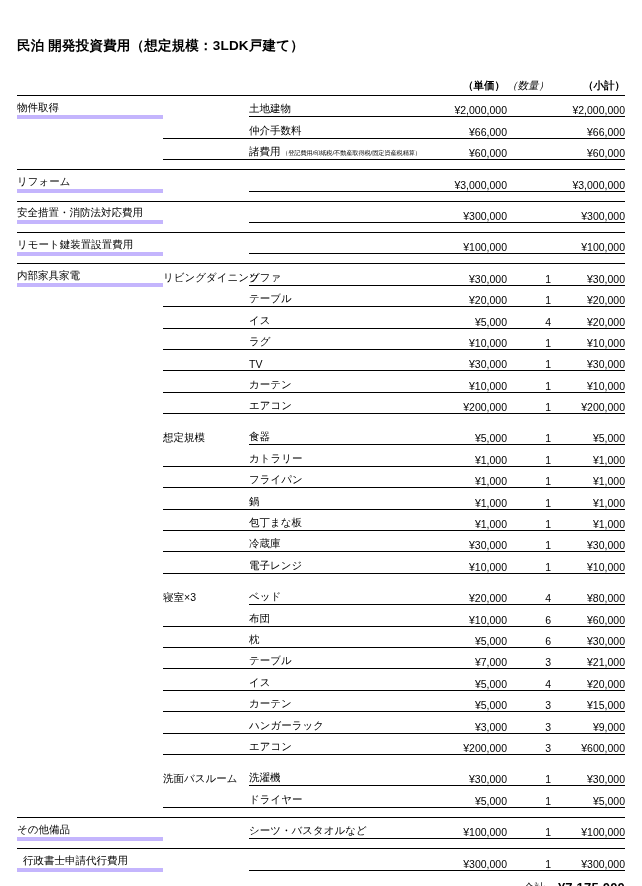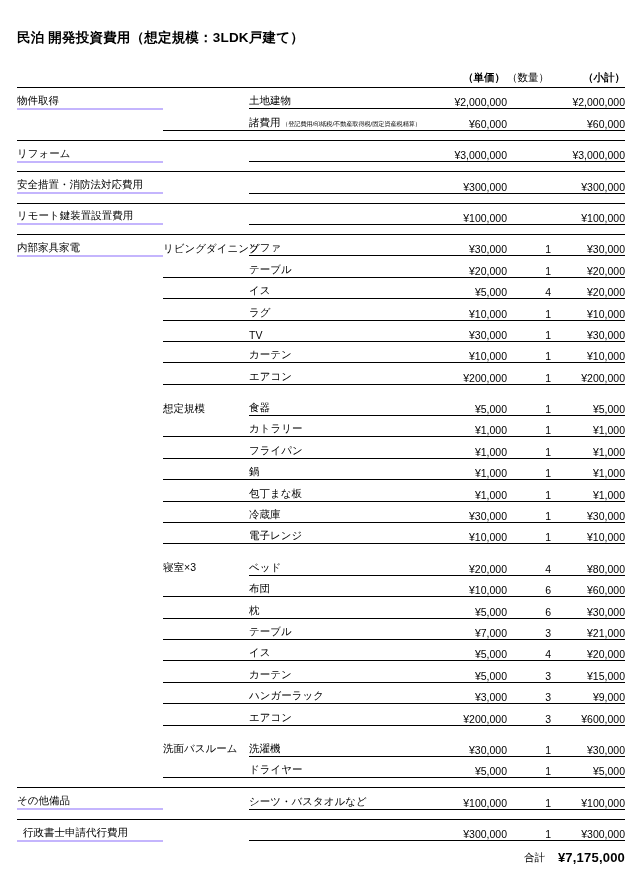--- a/index.html
+++ b/index.html
@@ -13,21 +13,21 @@
     font-family: "Liberation Sans", "DejaVu Sans", sans-serif;
     color: #000000;
     position: relative;
     overflow: hidden;
   }
   .page {
     position: relative;
     width: 584px;
     height: 886px;
     box-sizing: border-box;
-    padding: 0 17px;
+    padding: 8px 17px;
   }
   .doc-title {
     font-size: 13.5px;
     font-weight: 600;
     letter-spacing: 0.2px;
     padding-top: 29px;
     padding-left: 0px;
     color: #000;
   }
 
@@ -52,21 +52,21 @@
 
   
   tr.hdr td {
     height: 24px;
     font-size: 10.5px;
     text-align: right;
     padding-bottom: 2px;
     color: #000;
   }
   tr.hdr td.h-unit { padding-right: 2px; font-weight: bold; }
-  tr.hdr td.h-qty  { padding-right: 2px; }
+  tr.hdr td.h-qty  { padding-right: 2px; font-style: italic; }
   tr.hdr td.h-sum  { padding-right: 0px; font-weight: bold; }
 
   
   td.cat {
     font-size: 10.5px;
     padding-bottom: 3px;
     white-space: nowrap;
   }
   td.cat .indent { display: inline-block; padding-left: 6px; }
   td.sub {
@@ -109,21 +109,21 @@
   
   tr.r { height: 21.4px; }
   tr.r-gap { height: 10px; }
 
   
   
   .rule-item { border-bottom: 1px solid #000; }
   
   .rule-top  { border-top: 1px solid #000; }
   
-  .rule-cat-heavy { border-bottom: 2px solid #c4b5fd; }
+  .rule-cat-heavy { border-bottom: 4px solid #c4b5fd; }
 
   
   tr.total td {
     padding-top: 9px;
     font-size: 13px;
     font-weight: bold;
     text-align: right;
   }
   tr.total td.total-label {
     font-size: 10.5px;
@@ -164,20 +164,28 @@
           <td class="cat rule-top rule-cat-heavy"><span>物件取得</span></td>
           <td class="sub rule-top"></td>
           <td class="item rule-top rule-item"><span>土地建物</span></td>
           <td class="num rule-top rule-item">¥2,000,000</td>
           <td class="qty rule-top rule-item"></td>
           <td class="sum rule-top rule-item">¥2,000,000</td>
         </tr>
         <tr class="r">
           <td class="cat"></td>
           <td class="sub rule-item"></td>
+          <td class="item rule-item"><span>仲介手数料</span></td>
+          <td class="num rule-item">¥66,000</td>
+          <td class="qty rule-item"></td>
+          <td class="sum rule-item">¥66,000</td>
+        </tr>
+        <tr class="r">
+          <td class="cat"></td>
+          <td class="sub rule-item"></td>
           <td class="item rule-item"><span>諸費用</span><span class="fine"> （登記費用/印紙税/不動産取得税/固定資産税精算）</span></td>
           <td class="num rule-item">¥60,000</td>
           <td class="qty rule-item"></td>
           <td class="sum rule-item">¥60,000</td>
         </tr>
         <tr class="r-gap">
           <td></td>
           <td></td>
           <td></td>
           <td></td>

